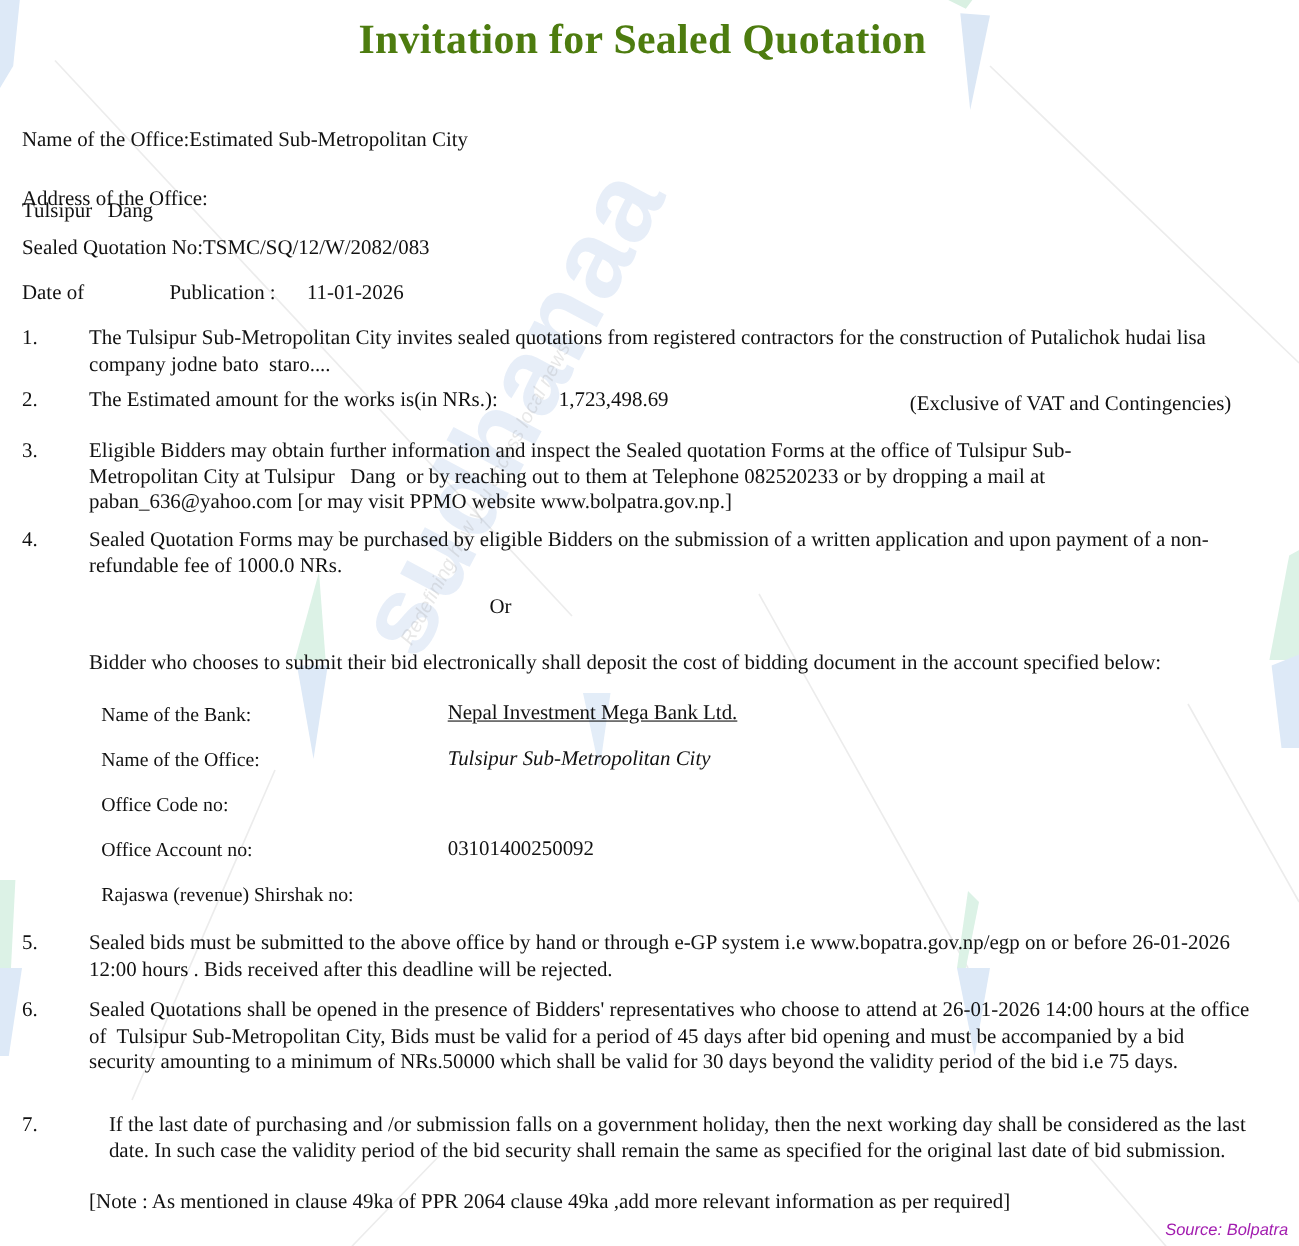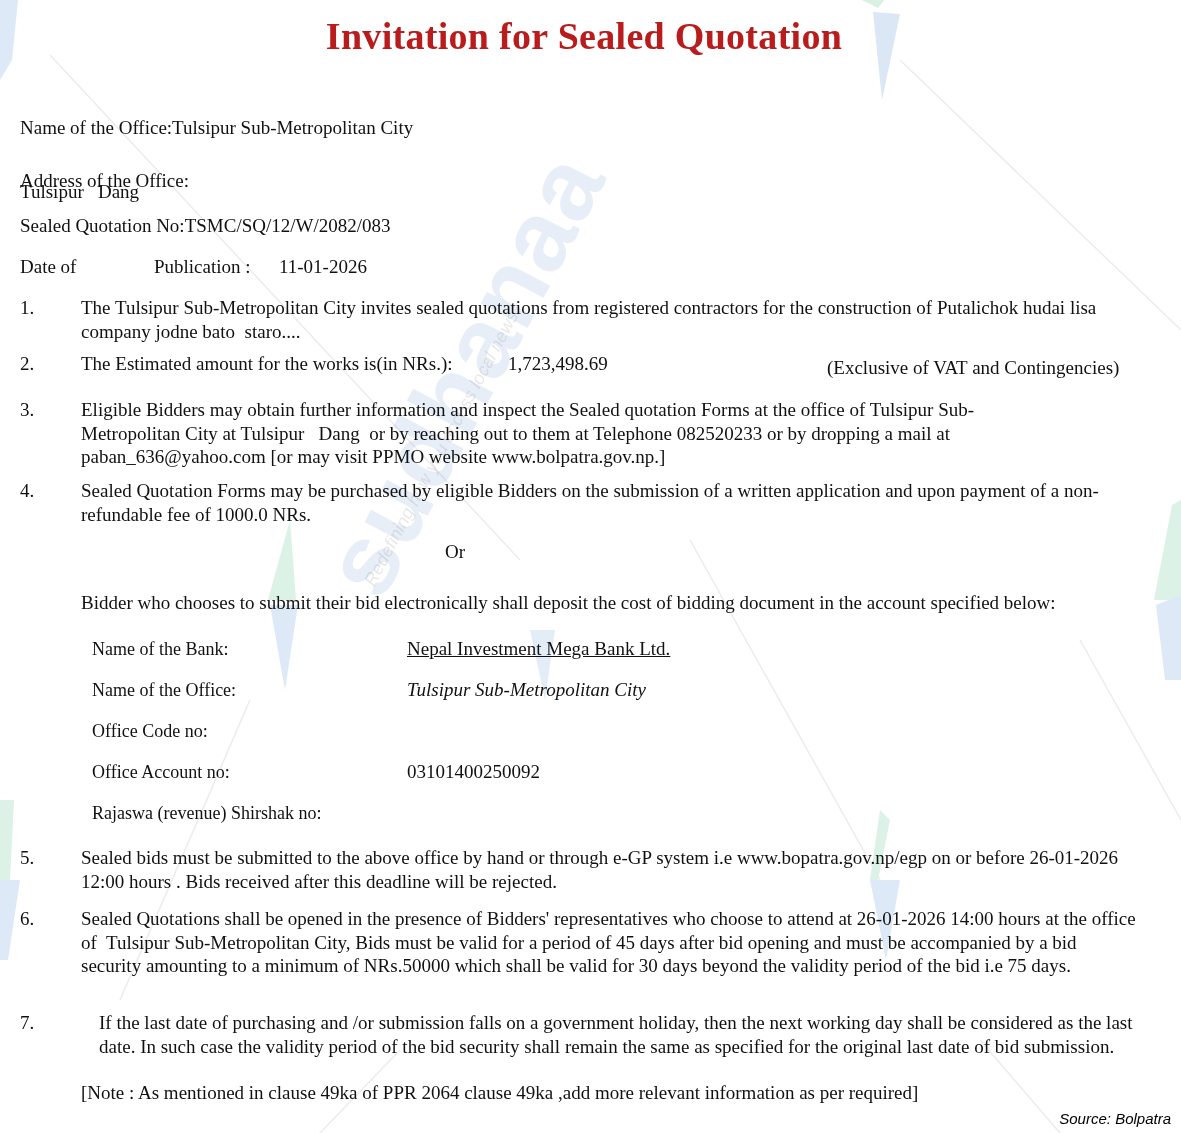--- a/index.html
+++ b/index.html
@@ -40,21 +40,21 @@
       pointer-events: none;
       white-space: nowrap;
     }
     .content { position: relative; z-index: 1; }
     .title {
       position: absolute;
       left: 0; width: 1168px; top: 14px;
       text-align: center;
       font-weight: bold;
       font-size: 38px;
-      color: #b91c1c;
+      color: #4d7c0f;
       letter-spacing: 0.3px;
     }
     .line {
       position: absolute;
       font-size: 19px;
       line-height: 24px;
       white-space: nowrap;
     }
     .num {
       position: absolute;
@@ -69,21 +69,21 @@
       font-size: 19px;
       line-height: 23.5px;
     }
     .source {
       position: absolute;
       right: 10px;
       top: 1110px;
       font-family: "Liberation Sans", sans-serif;
       font-style: italic;
       font-size: 15px;
-      color: #000000;
+      color: #a21caf;
     }
     .bank-label { position: absolute; left: 92px; font-size: 18px; line-height: 24px; white-space: nowrap; }
     .bank-value { position: absolute; left: 407px; font-size: 19px; line-height: 24px; white-space: nowrap; }
   </style>
 </head>
 <body>
 
 <div class="wm" style="left:0;top:0;width:1181px;height:1133px;">
   <svg width="1181" height="1133" viewBox="0 0 1181 1133">
 
@@ -114,21 +114,21 @@
     <polygon points="880,810 890,820 878,880 870,880" fill="#dcf2e6"></polygon>
     <polygon points="870,880 900,880 886,960" fill="#dde9f7"></polygon>
   </svg>
 </div>
 <div class="wm-text">sudhanaa</div>
 <div class="wm-sub">Redefining how you access local news</div>
 
 <div class="content">
   <div class="title">Invitation for Sealed Quotation</div>
 
-  <div class="line" style="left:20px;top:116px;">Name of the Office:Tulsipur Sub-Metropolitan City</div>
+  <div class="line" style="left:20px;top:116px;">Name of the Office:Estimated Sub-Metropolitan City</div>
   <div class="line" style="left:20px;top:157px;margin-top:12px;">Address of the Office:</div>
   <div class="line" style="left:20px;top:180px;white-space:pre;">Tulsipur   Dang</div>
   <div class="line" style="left:20px;top:214px;">Sealed Quotation No:TSMC/SQ/12/W/2082/083</div>
   <div class="line" style="left:20px;top:255px;">Date of</div>
   <div class="line" style="left:154px;top:255px;">Publication :</div>
   <div class="line" style="left:279px;top:255px;">11-01-2026</div>
 
   <div class="num" style="top:296px;">1.</div>
   <div class="para" style="top:296px;white-space:pre-wrap;">The Tulsipur Sub-Metropolitan City invites sealed quotations from registered contractors for the construction of Putalichok hudai lisa company jodne bato  staro....</div>
 

